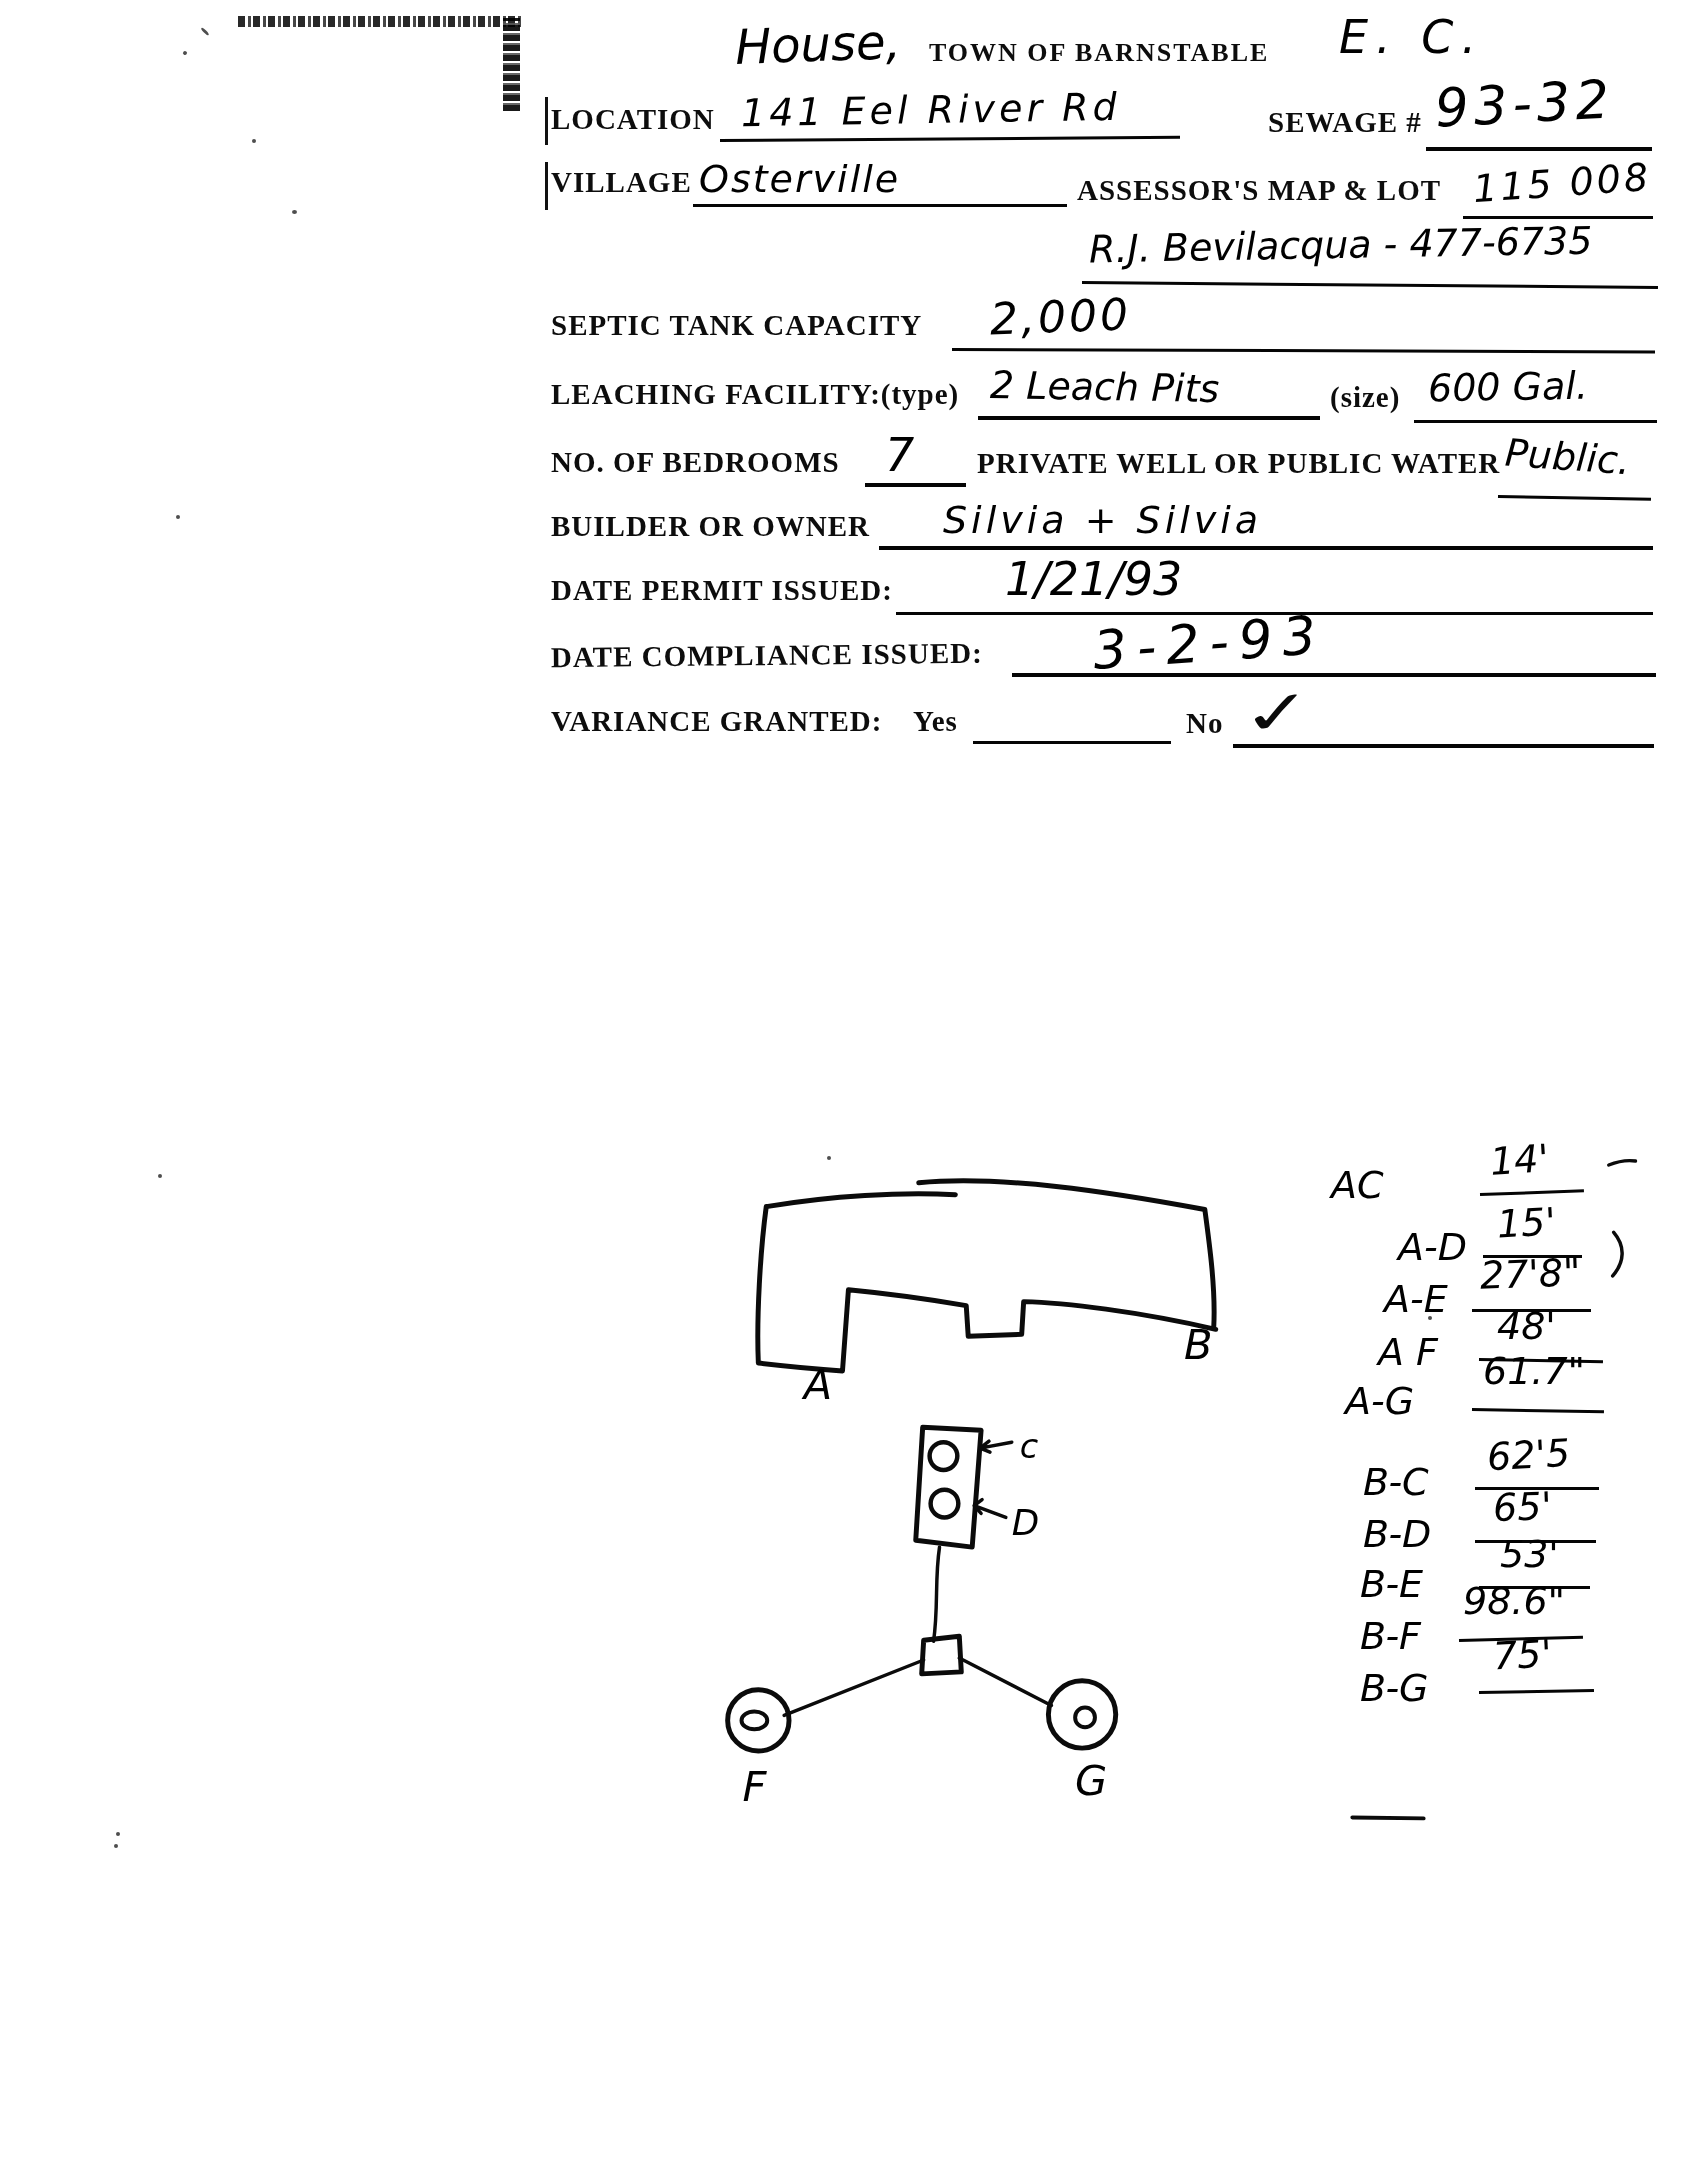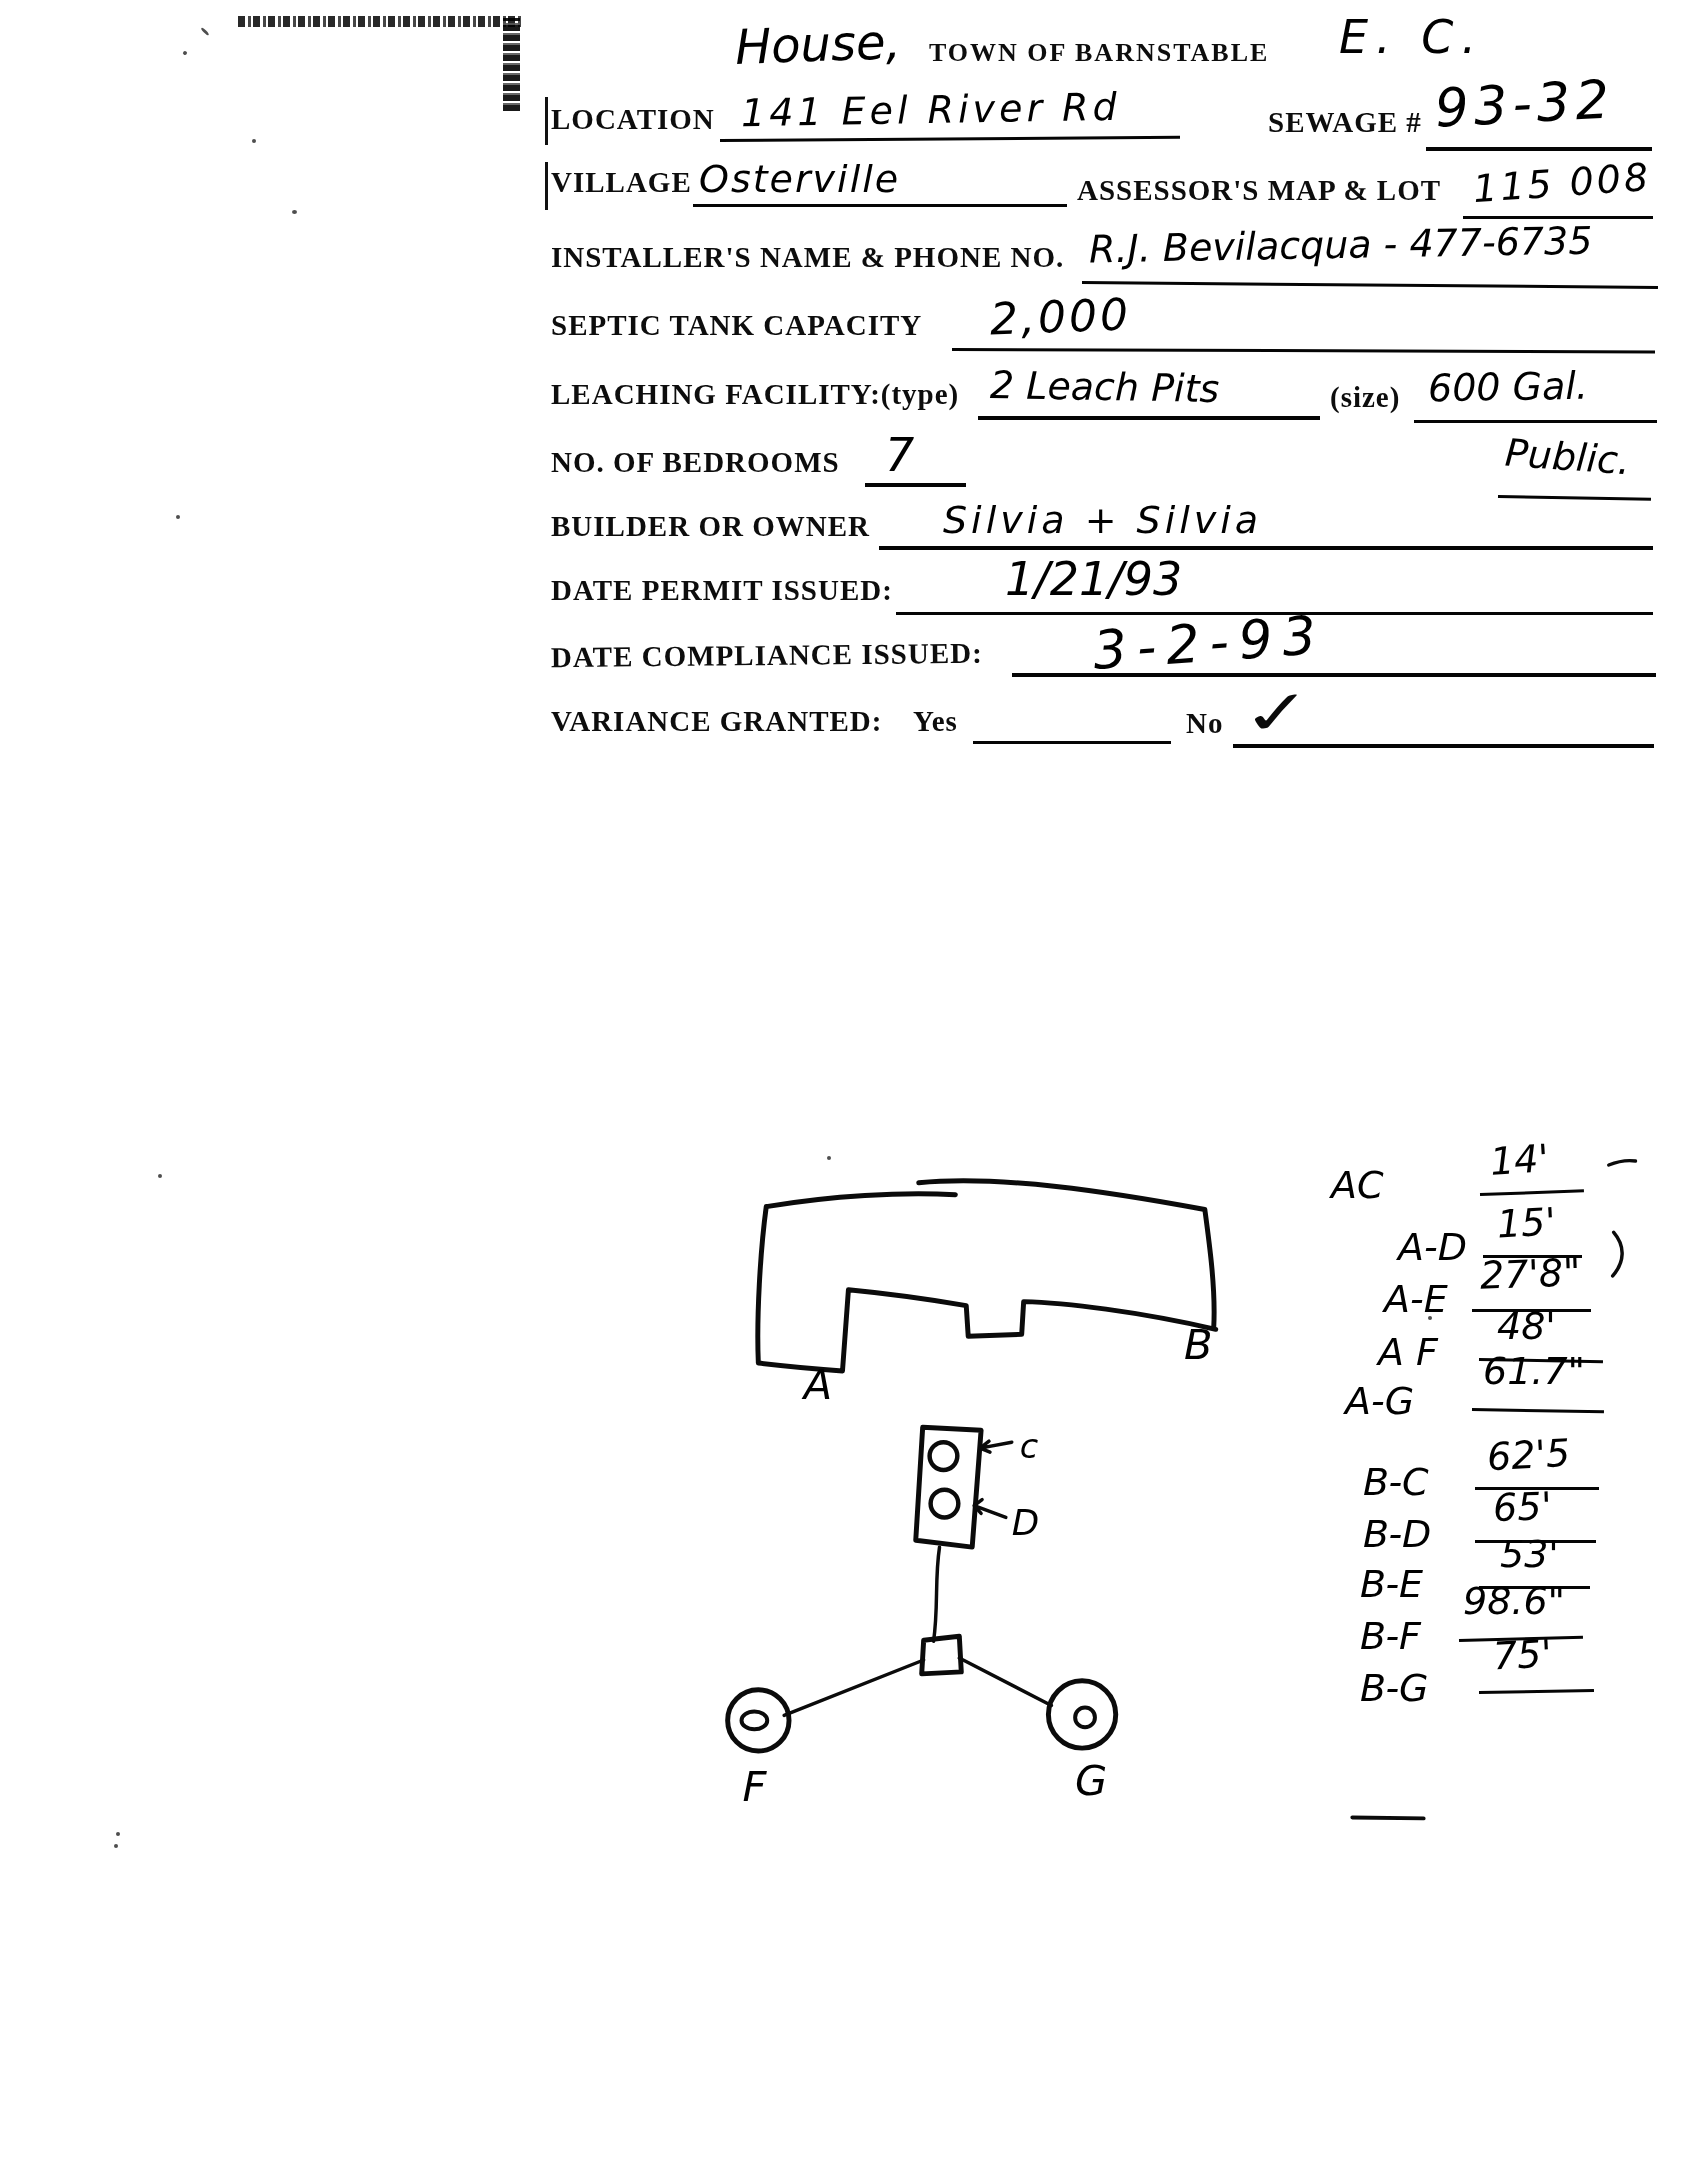--- a/index.html
+++ b/index.html
@@ -54,38 +54,38 @@
   <div class="ul" style="left:1426px;top:147px;width:226px;height:4px"></div>
 
   <div class="vbar" style="left:545px;top:162px;height:48px"></div>
   <div class="lbl" style="left:551px;top:166px">VILLAGE</div>
   <div class="hw" style="left:699px;top:160px;font-size:38px;letter-spacing:2px">Osterville</div>
   <div class="ul" style="left:693px;top:204px;width:374px"></div>
   <div class="lbl" style="left:1077px;top:174px">ASSESSOR'S MAP &amp; LOT</div>
   <div class="hw" style="left:1473px;top:164px;font-size:38px;letter-spacing:3px;transform:rotate(-4deg)">115 008</div>
   <div class="ul" style="left:1463px;top:216px;width:190px"></div>
 
-  <div class="lbl" style="left:551px;top:241px">INSTALLER'S NAME &amp; PHONE NO.</div>
   <div class="hw" style="left:1089px;top:226px;font-size:38px;transform:rotate(-1deg)">R.J. Bevilacqua - 477-6735</div>
   <div class="ul" style="left:1082px;top:281px;width:576px;transform:rotate(.5deg)"></div>
 
   <div class="lbl" style="left:551px;top:309px">SEPTIC TANK CAPACITY</div>
   <div class="hw" style="left:990px;top:295px;font-size:44px;letter-spacing:3px;transform:rotate(-2deg)">2,000</div>
   <div class="ul" style="left:952px;top:348px;width:703px;transform:rotate(.2deg)"></div>
 
   <div class="lbl" style="left:551px;top:378px">LEACHING FACILITY:(type)</div>
   <div class="hw" style="left:990px;top:368px;font-size:38px;transform:rotate(1deg)">2 Leach Pits</div>
   <div class="ul" style="left:978px;top:416px;width:342px;height:4px"></div>
   <div class="lbl" style="left:1330px;top:381px">(size)</div>
   <div class="hw" style="left:1428px;top:368px;font-size:38px;transform:rotate(-1deg)">600 Gal.</div>
   <div class="ul" style="left:1414px;top:420px;width:243px"></div>
 
   <div class="lbl" style="left:551px;top:446px">NO. OF BEDROOMS</div>
   <div class="hw" style="left:885px;top:432px;font-size:46px">7</div>
   <div class="ul" style="left:865px;top:483px;width:101px;height:4px"></div>
+  <div class="lbl" style="left:977px;top:447px">PRIVATE WELL OR PUBLIC WATER</div>
   <div class="hw" style="left:1505px;top:438px;font-size:38px;transform:rotate(4deg)">Public.</div>
   <div class="ul" style="left:1498px;top:495px;width:153px;transform:rotate(1deg)"></div>
 
   <div class="lbl" style="left:551px;top:510px">BUILDER OR OWNER</div>
   <div class="hw" style="left:943px;top:501px;font-size:38px;letter-spacing:4px">Silvia + Silvia</div>
   <div class="ul" style="left:879px;top:546px;width:774px;height:4px"></div>
 
   <div class="lbl" style="left:551px;top:574px">DATE PERMIT ISSUED:</div>
   <div class="hw" style="left:1005px;top:556px;font-size:46px">1/21/93</div>
   <div class="ul" style="left:896px;top:612px;width:757px"></div>

